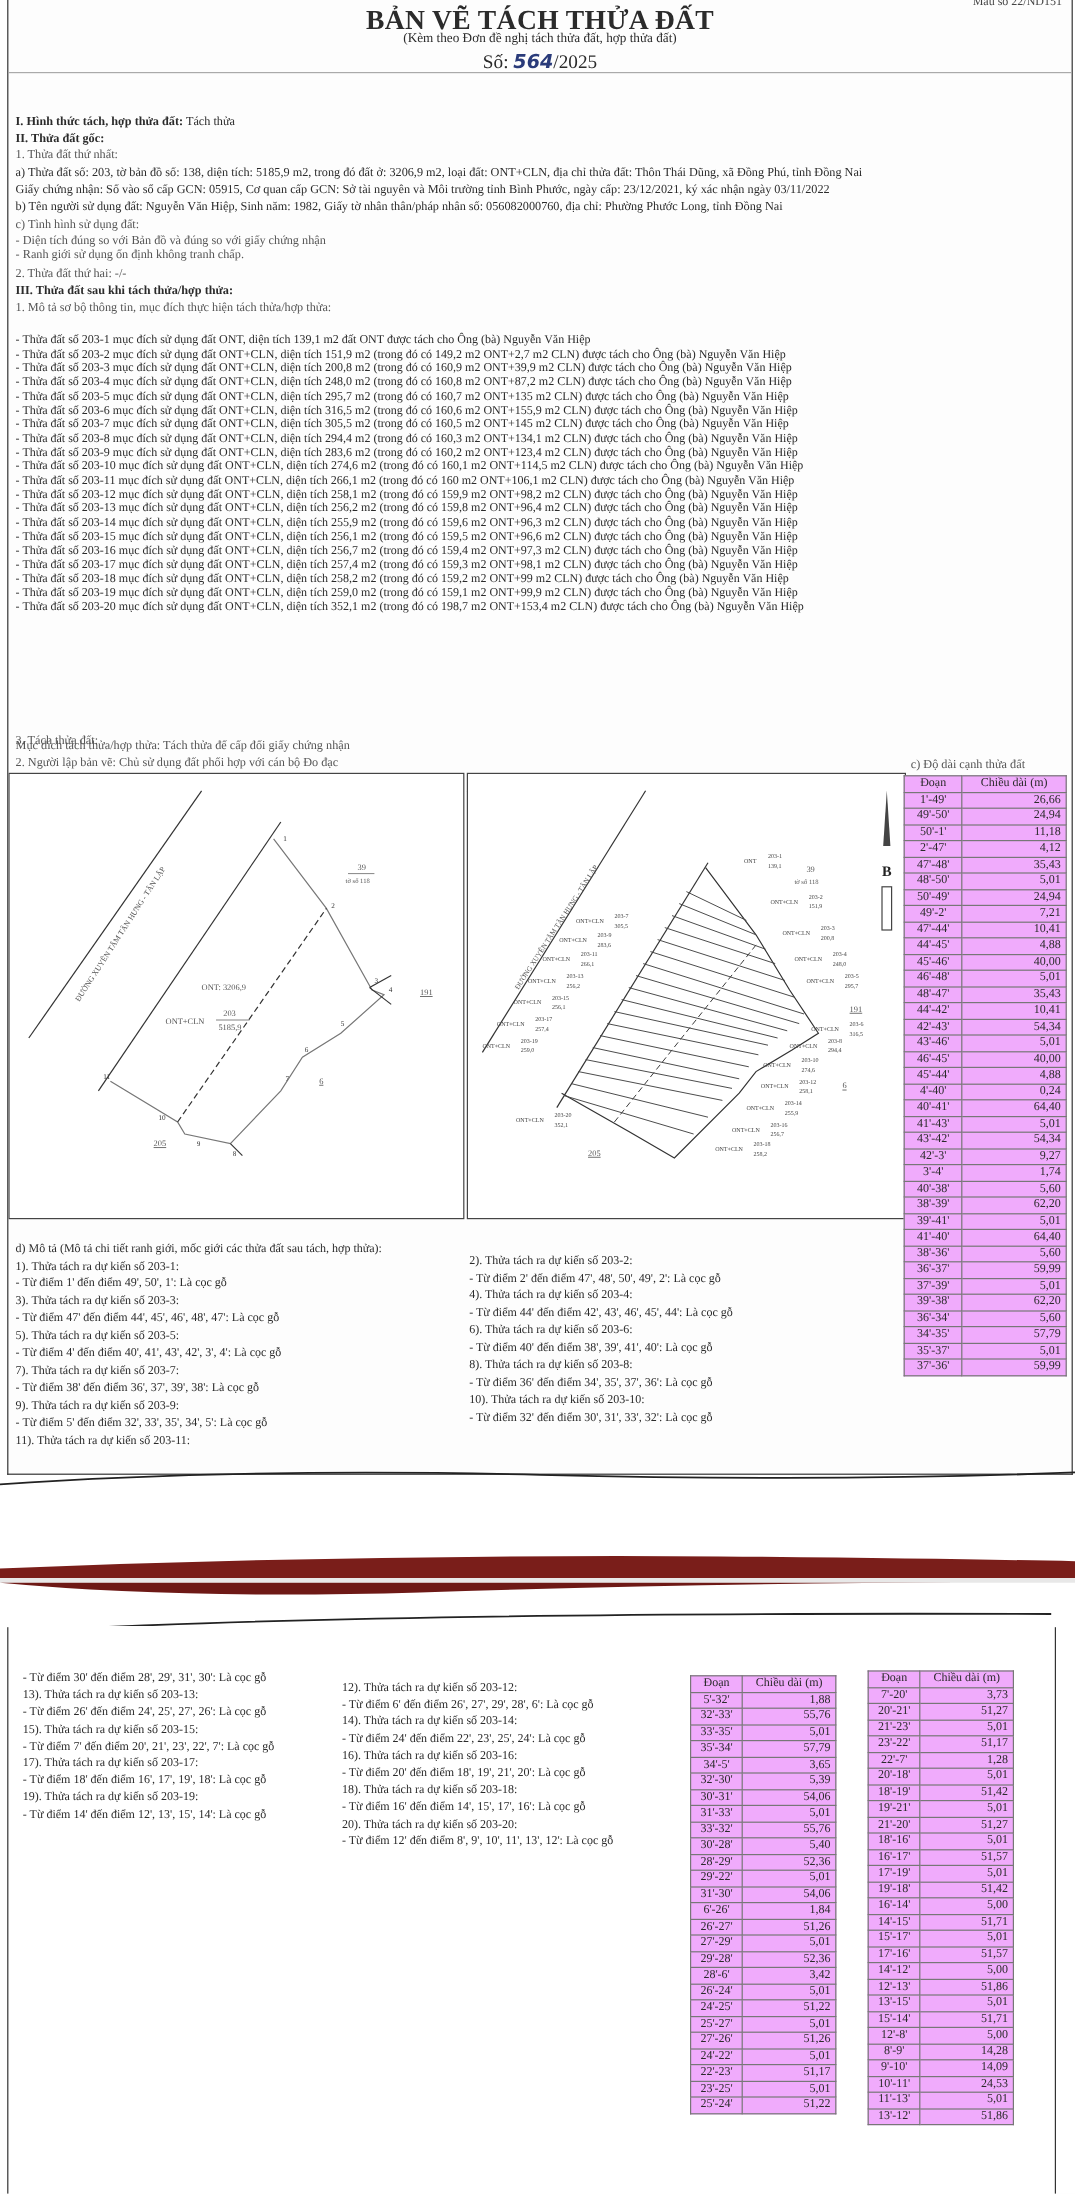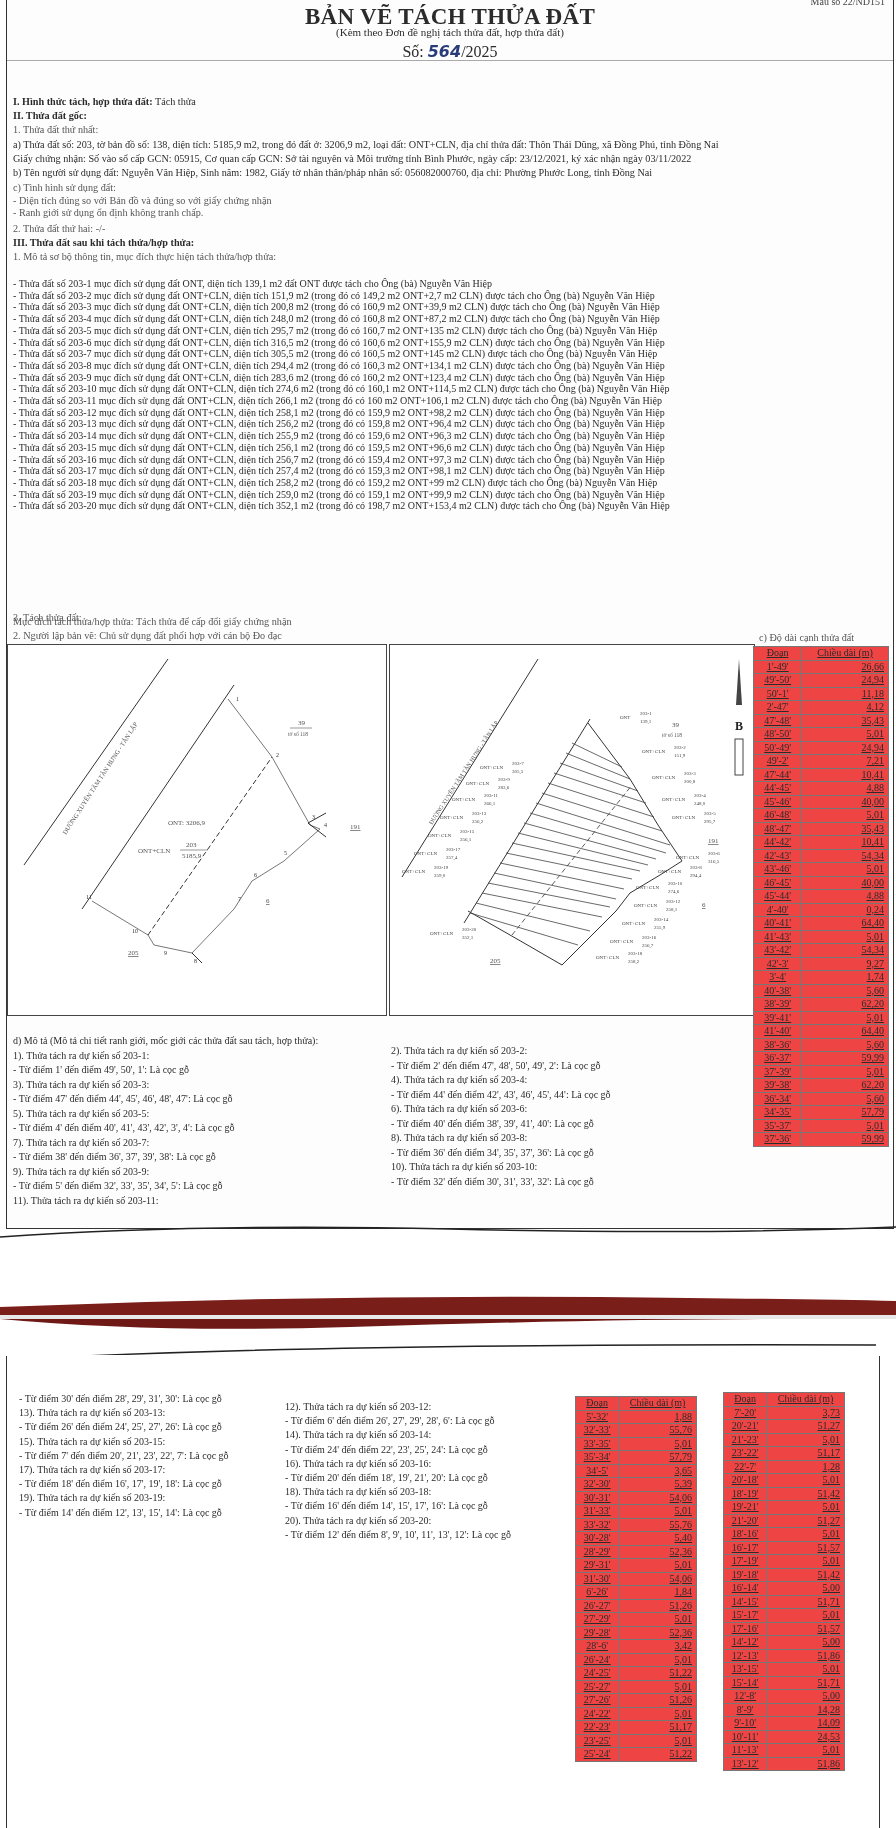--- a/index.html
+++ b/index.html
@@ -12,21 +12,21 @@
   .subtitle { position:absolute; left:0; right:0; top:26px; text-align:center; font-size:11px; }
   .docno { position:absolute; left:0; right:0; top:42px; text-align:center; font-size:16px; }
   .docno .hand { font-family:"DejaVu Sans",sans-serif; font-style:italic; color:#2a3b7a; font-weight:bold; }
   .sep { position:absolute; left:0; right:0; top:60px; border-top:1px solid #aaa; }
   .line { position:absolute; left:6px; font-size:10.2px; white-space:nowrap; line-height:12px;margin-top:32px; }
   .b { font-weight:bold; }
   .light { color:#555; }
   .parcel-list { position:absolute; left:6px; top:258px; font-size:10px; line-height:11.7px;margin-top:20px; }
   .parcel-list div { white-space:nowrap; }
   .diagram { position:absolute; border:1px solid #444; background:#fff; }
-  .tbl { position:absolute; border-collapse:collapse; font-size:10px; background:#ef4444;text-decoration:underline; }
+  .tbl { position:absolute; border-collapse:collapse; font-size:10px; background:#f0abfc; }
   .tbl th, .tbl td { border:1px solid #777; padding:0 4px; height:12.5px; line-height:12px; }
   .tbl th { font-weight:normal; text-align:center; }
   .tbl td.seg { text-align:center; }
   .tbl td.len { text-align:right; }
   .tbl tr.grp td { border-top:1.5px solid #333; }
   .desc { position:absolute; font-size:10px; line-height:14.5px; white-space:nowrap; }
   .torn { position:absolute; left:0; width:896px; }
   .page2 { position:absolute; left:6px; top:1356px; width:872px; height:472px; border-left:1.5px solid #333; border-right:1.5px solid #333; background:#fff; }
   .p2desc { position:absolute; font-size:10px; line-height:14.2px; white-space:nowrap; }
   svg text { font-family:"Liberation Serif",serif; }
@@ -489,21 +489,21 @@
         </tr>
         <tr class="grp">
           <td class="seg">30'-28'</td>
           <td class="len">5,40</td>
         </tr>
         <tr>
           <td class="seg">28'-29'</td>
           <td class="len">52,36</td>
         </tr>
         <tr>
-          <td class="seg">29'-31'</td>
+          <td class="seg">29'-22'</td>
           <td class="len">5,01</td>
         </tr>
         <tr>
           <td class="seg">31'-30'</td>
           <td class="len">54,06</td>
         </tr>
         <tr class="grp">
           <td class="seg">6'-26'</td>
           <td class="len">1,84</td>
         </tr>

